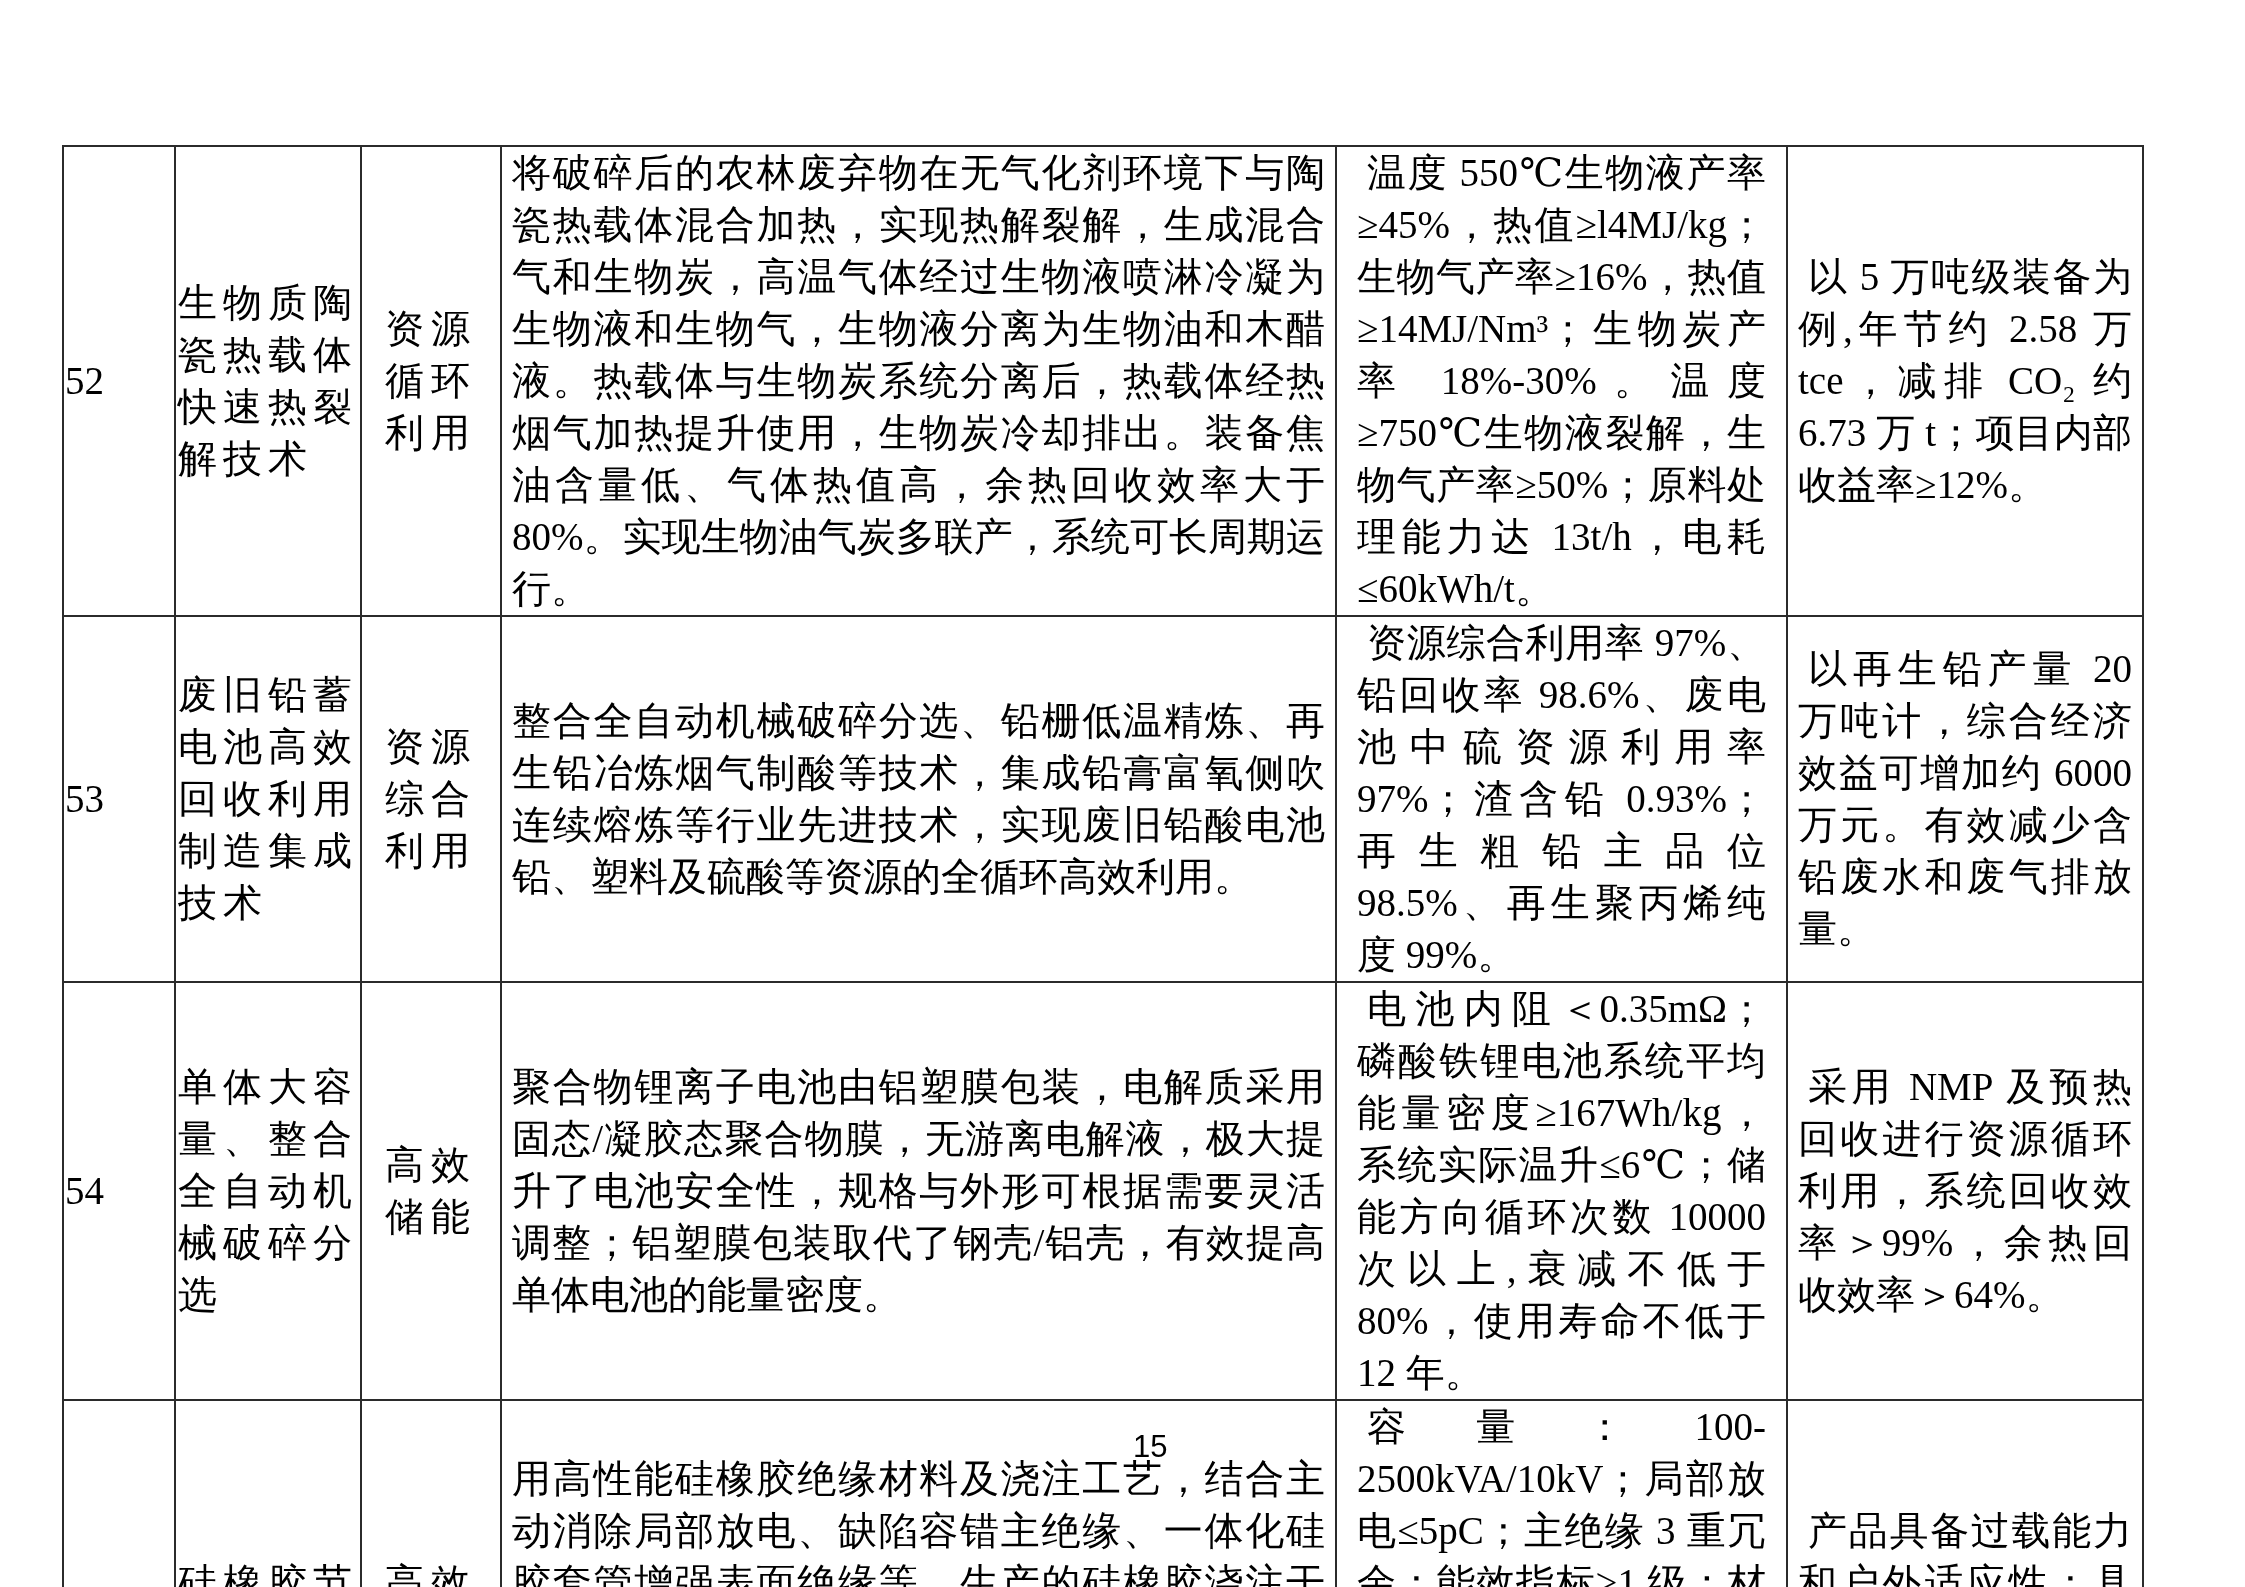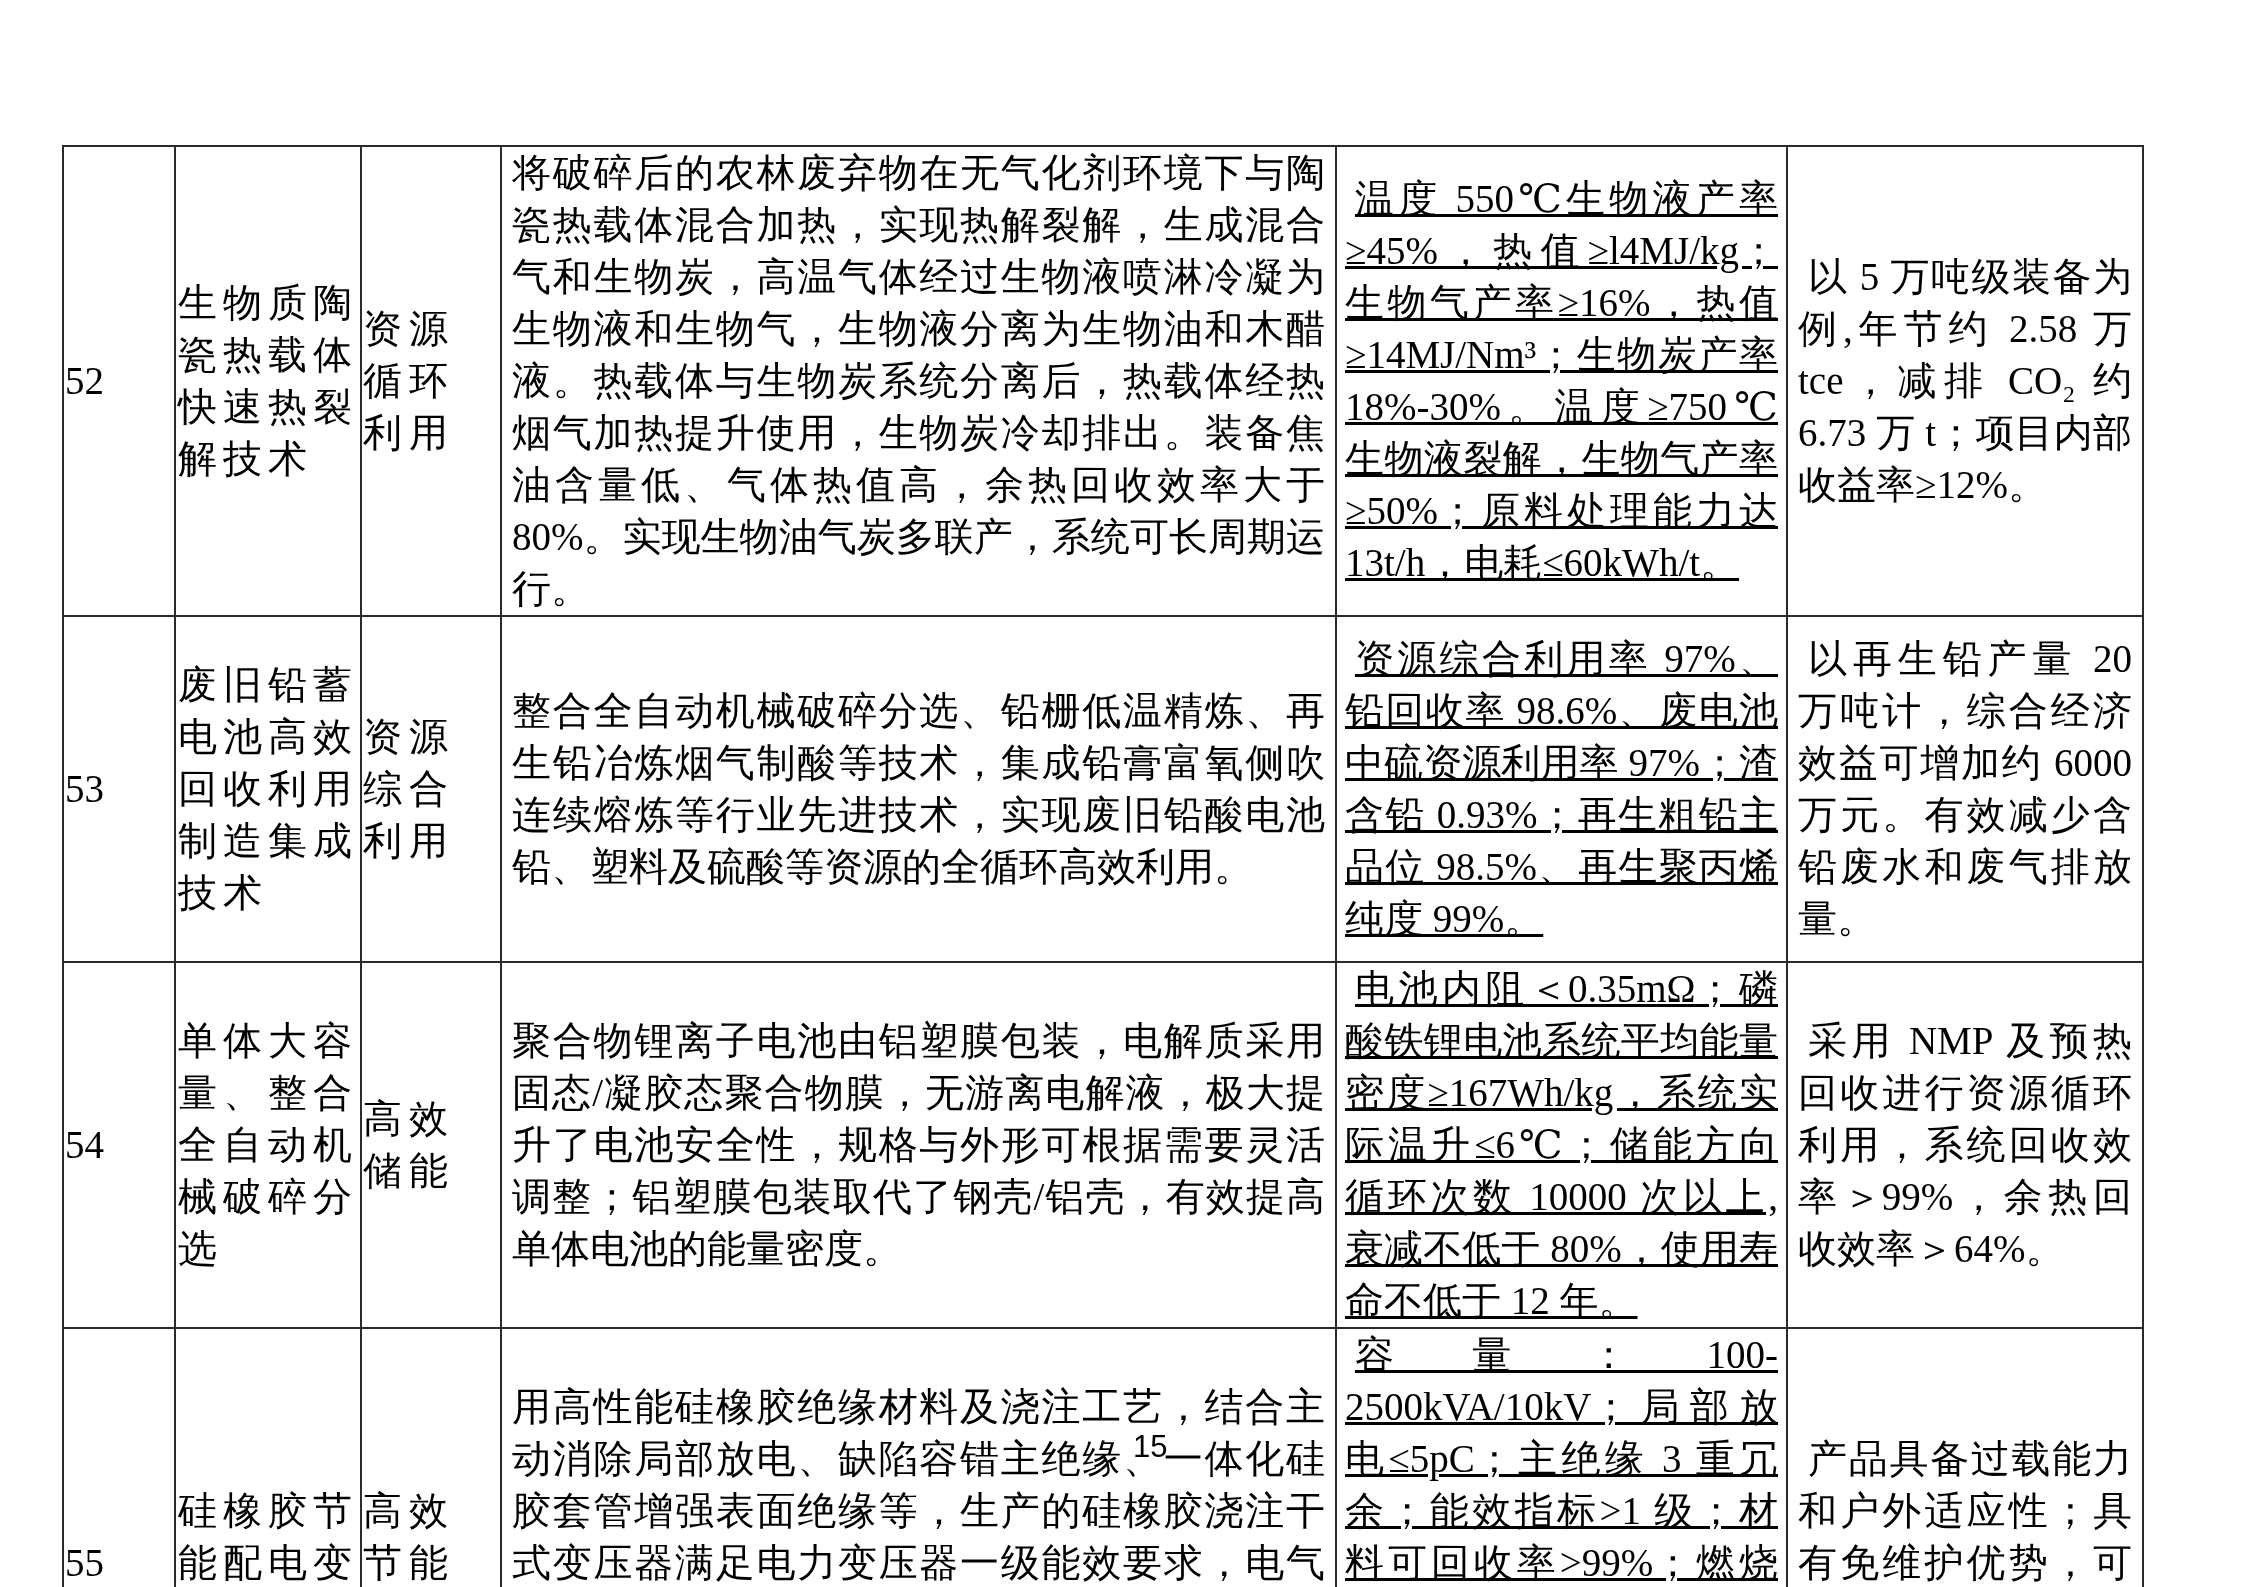--- a/index.html
+++ b/index.html
@@ -27,23 +27,23 @@
     line-height: 52px;
     overflow: hidden;
     word-break: normal;
   }
   tr.r0 { height: 313px; }
   tr.r1 { height: 220px; }
   tr.r2 { height: 257px; }
   tr.r3 { height: 296px; }
   td.c-no   { text-align: left; }
   td.c-name { letter-spacing: 6px; padding: 0 2px; }
-  td.c-cat  { text-align: left; letter-spacing: 7px; }
+  td.c-cat  { text-align: center; letter-spacing: 7px; }
   td.c-desc { text-align: justify; padding: 0 10px; }
-  td.c-ind  { text-align: justify; padding: 0 8px;  text-indent: 10px; text-decoration: underline; }
+  td.c-ind  { text-align: justify; padding: 0 20px;  text-indent: 10px; }
   td.c-ben  { text-align: justify; padding: 16px 10px; text-indent: 10px; }
   .page-number {
     position: absolute;
     left: 1133px;
     top: 1429px;
     font-family: "Liberation Sans", "DejaVu Sans", sans-serif;
     font-size: 31px;
     color: #000000;
   }
 </style>

